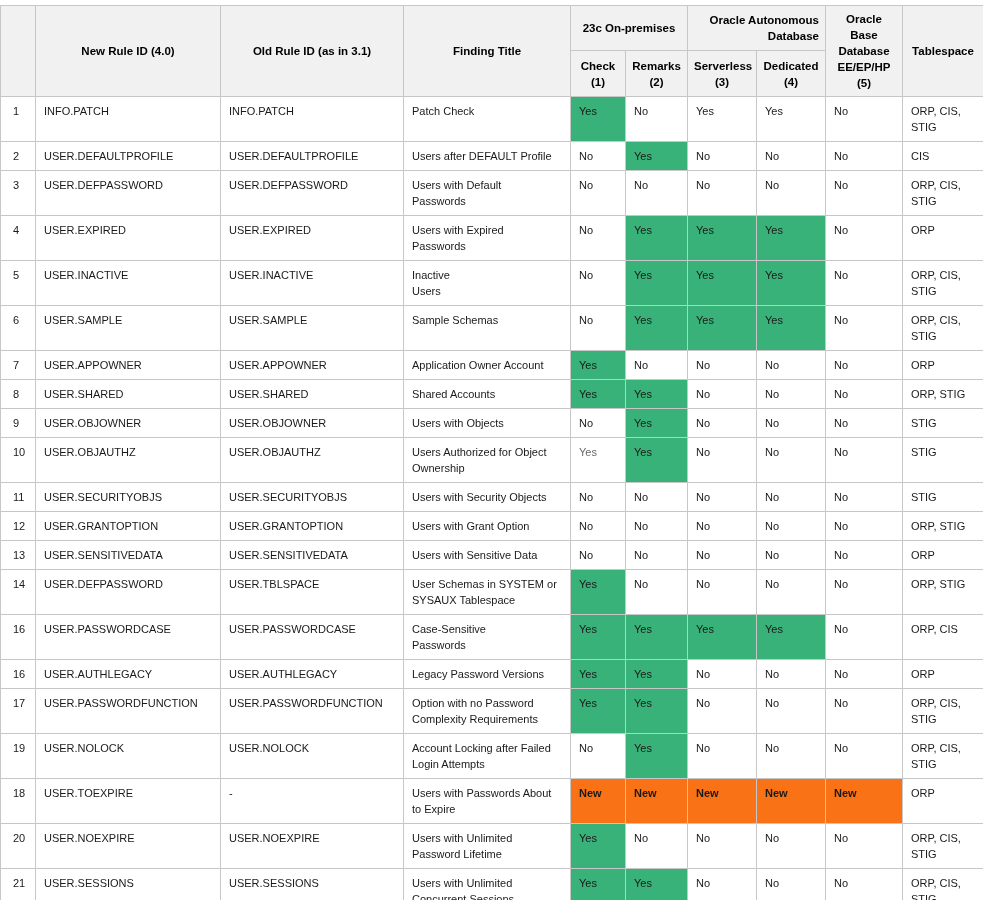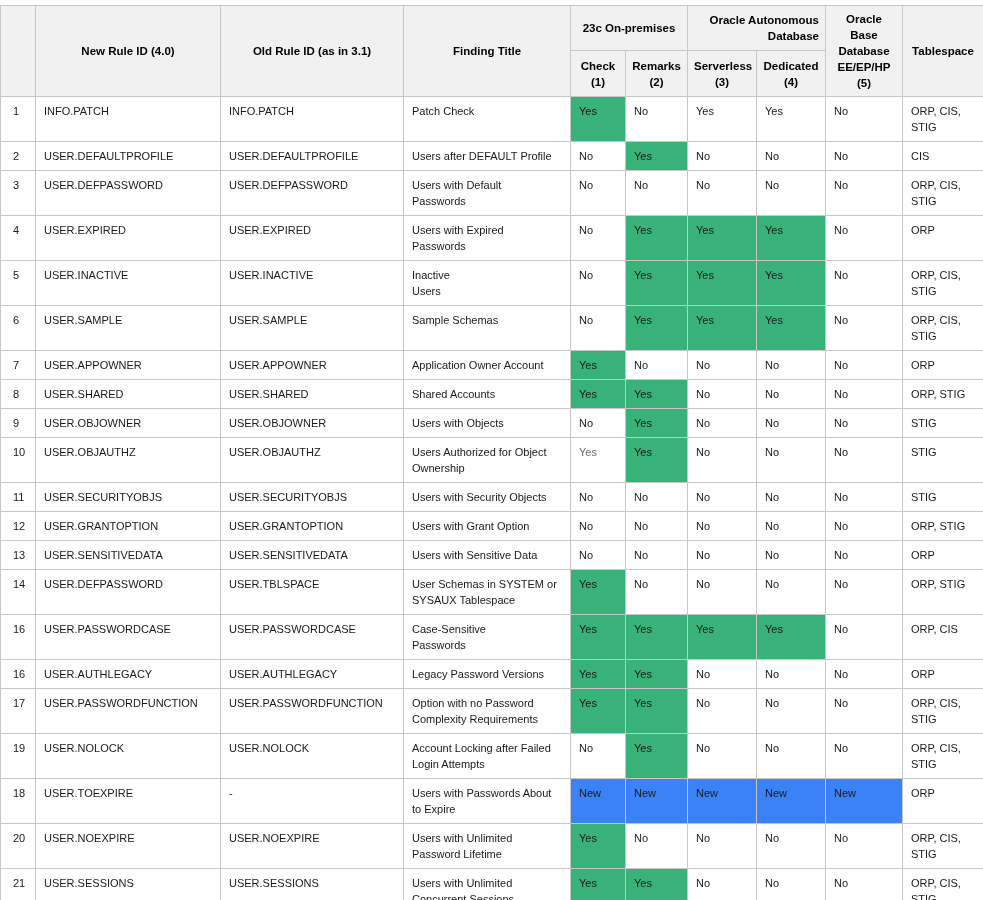--- a/index.html
+++ b/index.html
@@ -16,21 +16,21 @@
   }
   thead th.al{text-align:right;}
   thead tr.group-row{height:45px;}
   thead tr.sub-row{height:46px;}
   tbody td{
     font-size:11px;line-height:16px;vertical-align:top;
     padding:6px 8px;white-space:pre-line;color:#1a1a1a;background:#ffffff;
   }
   tbody td.num{padding-left:12px;}
   tbody td.c-green{background:#38b278;}
-  tbody td.c-new{background:#3b82f6;font-weight:normal;margin-top:40px;}
+  tbody td.c-new{background:#f97316;font-weight:bold;margin-top:40px;}
   tbody td.muted{color:#6b6b6b;}
 </style>
 </head>
 <body>
 
 <table>
   <colgroup>
     <col style="width:35px">
       <col style="width:185px">
       <col style="width:183px">

